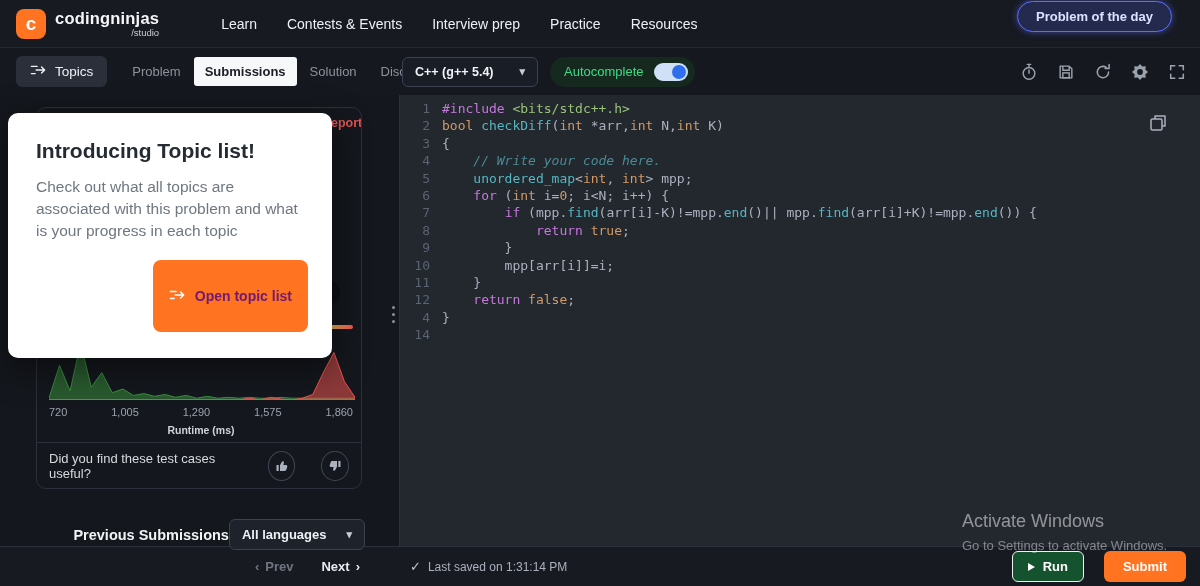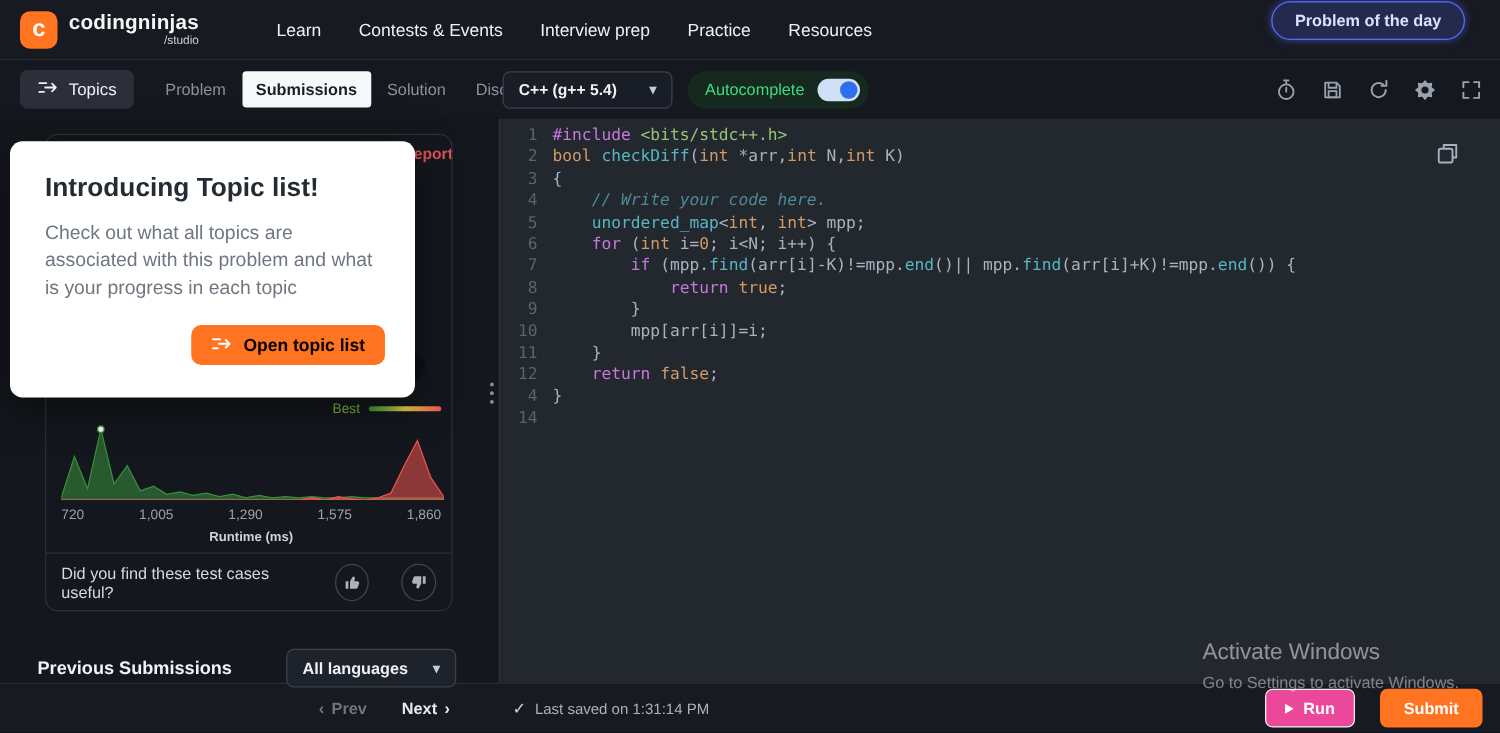--- a/index.html
+++ b/index.html
@@ -49,21 +49,21 @@
   .chart-block { position:absolute; left:12px; right:8px; bottom:52px; }
   .legend { display:flex; justify-content:flex-end; align-items:center; gap:7px; margin-bottom:3px; }
   .legend-best { color:#7ac142; font-size:11px; }
   .legend-grad { width:58px; height:4px; border-radius:2px; background:linear-gradient(90deg,#35a03a,#e8d44d,#ef5350); }
   .chart-svg { display:block; width:306px; height:64px; }
   .ticks { display:flex; justify-content:space-between; margin-top:6px; color:#9aa3ad; font-size:11px; }
   .xlabel { text-align:center; color:#ced3da; font-size:10.5px; font-weight:bold; margin-top:6px; }
   .feedback { position:absolute; left:0; right:0; bottom:0; height:46px; border-top:1px solid #2b313c; display:flex; align-items:center; padding:0 12px; gap:26px; }
   .feedback-q { color:#d6dade; font-size:13px; }
   .thumb-btn { width:30px; height:30px; border-radius:50%; border:1px solid #3f4654; background:transparent; display:flex; align-items:center; justify-content:center; cursor:pointer; }
-  .prev-subs-row { position:absolute; left:30px; right:34px; top:424px; display:flex; align-items:center; justify-content:space-between; }
+  .prev-subs-row { position:absolute; left:30px; right:34px; top:424px; display:flex; align-items:center; justify-content:flex-end; }
   .ps-title { color:#f1f3f5; font-size:14.5px; font-weight:bold; }
   .lang-filter { display:flex; align-items:center; gap:20px; background:#1d222b; border:1px solid #3a4150; border-radius:6px; padding:7px 12px; color:#eef1f4; font-size:13px; font-weight:bold; cursor:pointer; font-family:inherit; }
 
   
   .editor { flex:1; background:#23272e; position:relative; padding-top:5px; cursor:text; min-width:0; }
   .code-line { display:flex; line-height:17.4px; font-family:"DejaVu Sans Mono", monospace; font-size:13px; }
   .ln { width:30px; text-align:right; color:#5a6372; flex:0 0 30px; margin-right:12px; user-select:none; }
   .lc { white-space:pre; }
   .tok-pp { color:#c678dd; } .tok-typ { color:#d19a66; } .tok-fn { color:#56b6c2; }
   .tok-str { color:#98c379; } .tok-cm { color:#4b8b95; font-style:italic; }
@@ -73,32 +73,32 @@
   
   .bottombar { height:40px; flex:0 0 40px; background:#171a21; border-top:1px solid #2b313c; display:flex; align-items:center; }
   .bb-left { width:400px; flex:0 0 400px; display:flex; justify-content:flex-end; align-items:center; gap:28px; padding-right:40px; }
   .pg { background:none; border:none; font-family:inherit; font-size:13px; font-weight:bold; display:flex; align-items:center; gap:6px; cursor:pointer; }
   .pg.prev { color:#6f7680; }
   .pg.next { color:#e8eaf0; }
   .bb-right { flex:1; display:flex; align-items:center; padding:0 14px 0 10px; gap:20px; }
   .hints-btn { display:flex; align-items:center; gap:7px; background:#20252e; border:1px solid #363d49; border-radius:15px; padding:6px 13px; color:#e5e7eb; font-size:12px; cursor:pointer; font-family:inherit; }
   .saved { display:flex; align-items:center; gap:7px; color:#aab2bd; font-size:12px; }
   .saved .check { color:#c3c9d2; font-size:13px; }
-  .run-btn { margin-left:auto; display:flex; align-items:center; gap:8px; background:#ec4899; border:1.5px solid #eef0f3; border-radius:6px; padding:7px 15px; color:#fff; font-size:13px; font-weight:bold; cursor:pointer; font-family:inherit; }
+  .run-btn { margin-left:auto; display:flex; align-items:center; gap:8px; background:#14532d; border:1.5px solid #eef0f3; border-radius:6px; padding:7px 15px; color:#fff; font-size:13px; font-weight:bold; cursor:pointer; font-family:inherit; }
   .play-tri { width:0; height:0; border-left:7px solid #fff; border-top:4.5px solid transparent; border-bottom:4.5px solid transparent; display:inline-block; }
   .submit-btn { background:#ff7321; border:none; border-radius:6px; padding:8px 19px; color:#fff; font-size:13px; font-weight:bold; cursor:pointer; font-family:inherit; }
 
   
   .divider-dots { position:absolute; left:392px; top:306px; display:flex; flex-direction:column; gap:4px; z-index:30; cursor:col-resize; }
   .divider-dots .dot { width:3px; height:3px; border-radius:50%; background:#8a919c; }
   .popup { position:absolute; left:8px; top:113px; width:324px; background:#ffffff; border-radius:10px; box-shadow:0 10px 34px rgba(0,0,0,.5); padding:26px 24px 26px 28px; z-index:40; }
   .popup-title { color:#252b33; font-size:21px; font-weight:bold; margin-bottom:13px; }
   .popup-body { color:#6f7781; font-size:15.5px; line-height:1.42; }
   .popup-cta-row { display:flex; justify-content:flex-end; margin-top:18px; }
-  .popup-cta { display:flex; align-items:center; gap:9px; background:#ff7321; border:none; border-radius:8px; padding:8px 16px; color:#000000; font-size:14px; font-weight:bold; cursor:pointer; font-family:inherit; }
+  .popup-cta { display:flex; align-items:center; gap:9px; background:#ff7321; border:none; border-radius:8px; padding:28px 16px; color:#701a75; font-size:14px; font-weight:bold; cursor:pointer; font-family:inherit; }
   .watermark { position:absolute; left:962px; top:511px; z-index:50; pointer-events:none; }
   .wm1 { color:rgba(255,255,255,.5); font-size:18px; }
   .wm2 { color:rgba(255,255,255,.44); font-size:13px; margin-top:6px; }
 </style>
 </head>
 <body>
 
 <div class="page">
 
   <header class="topnav">

